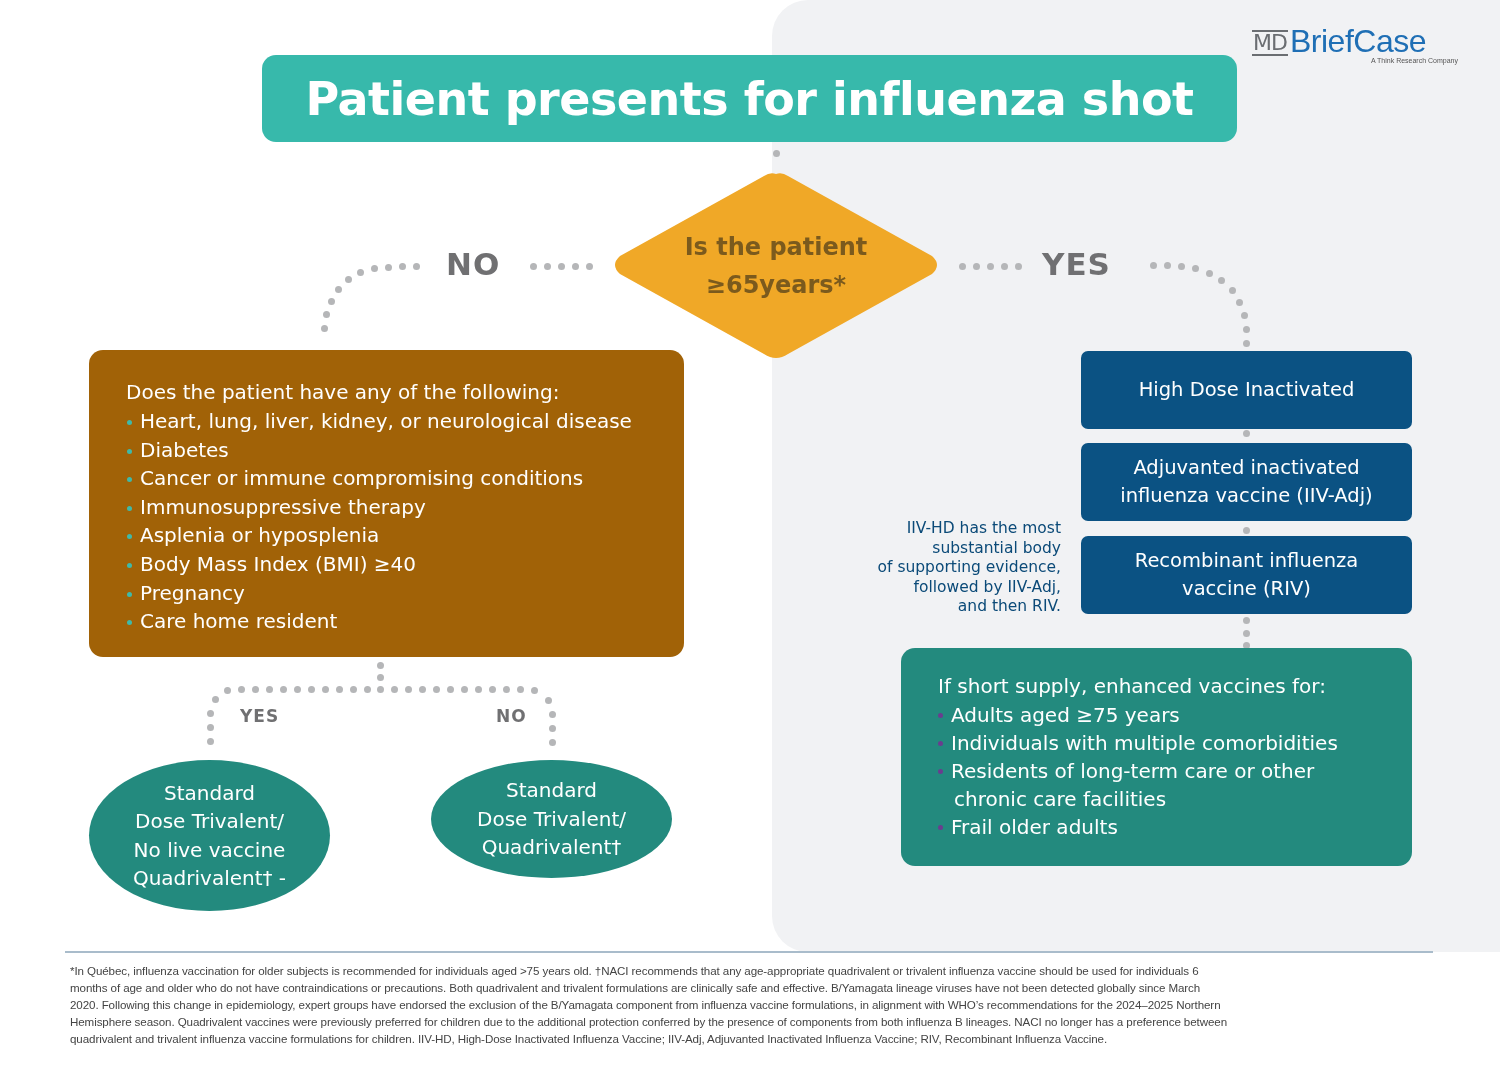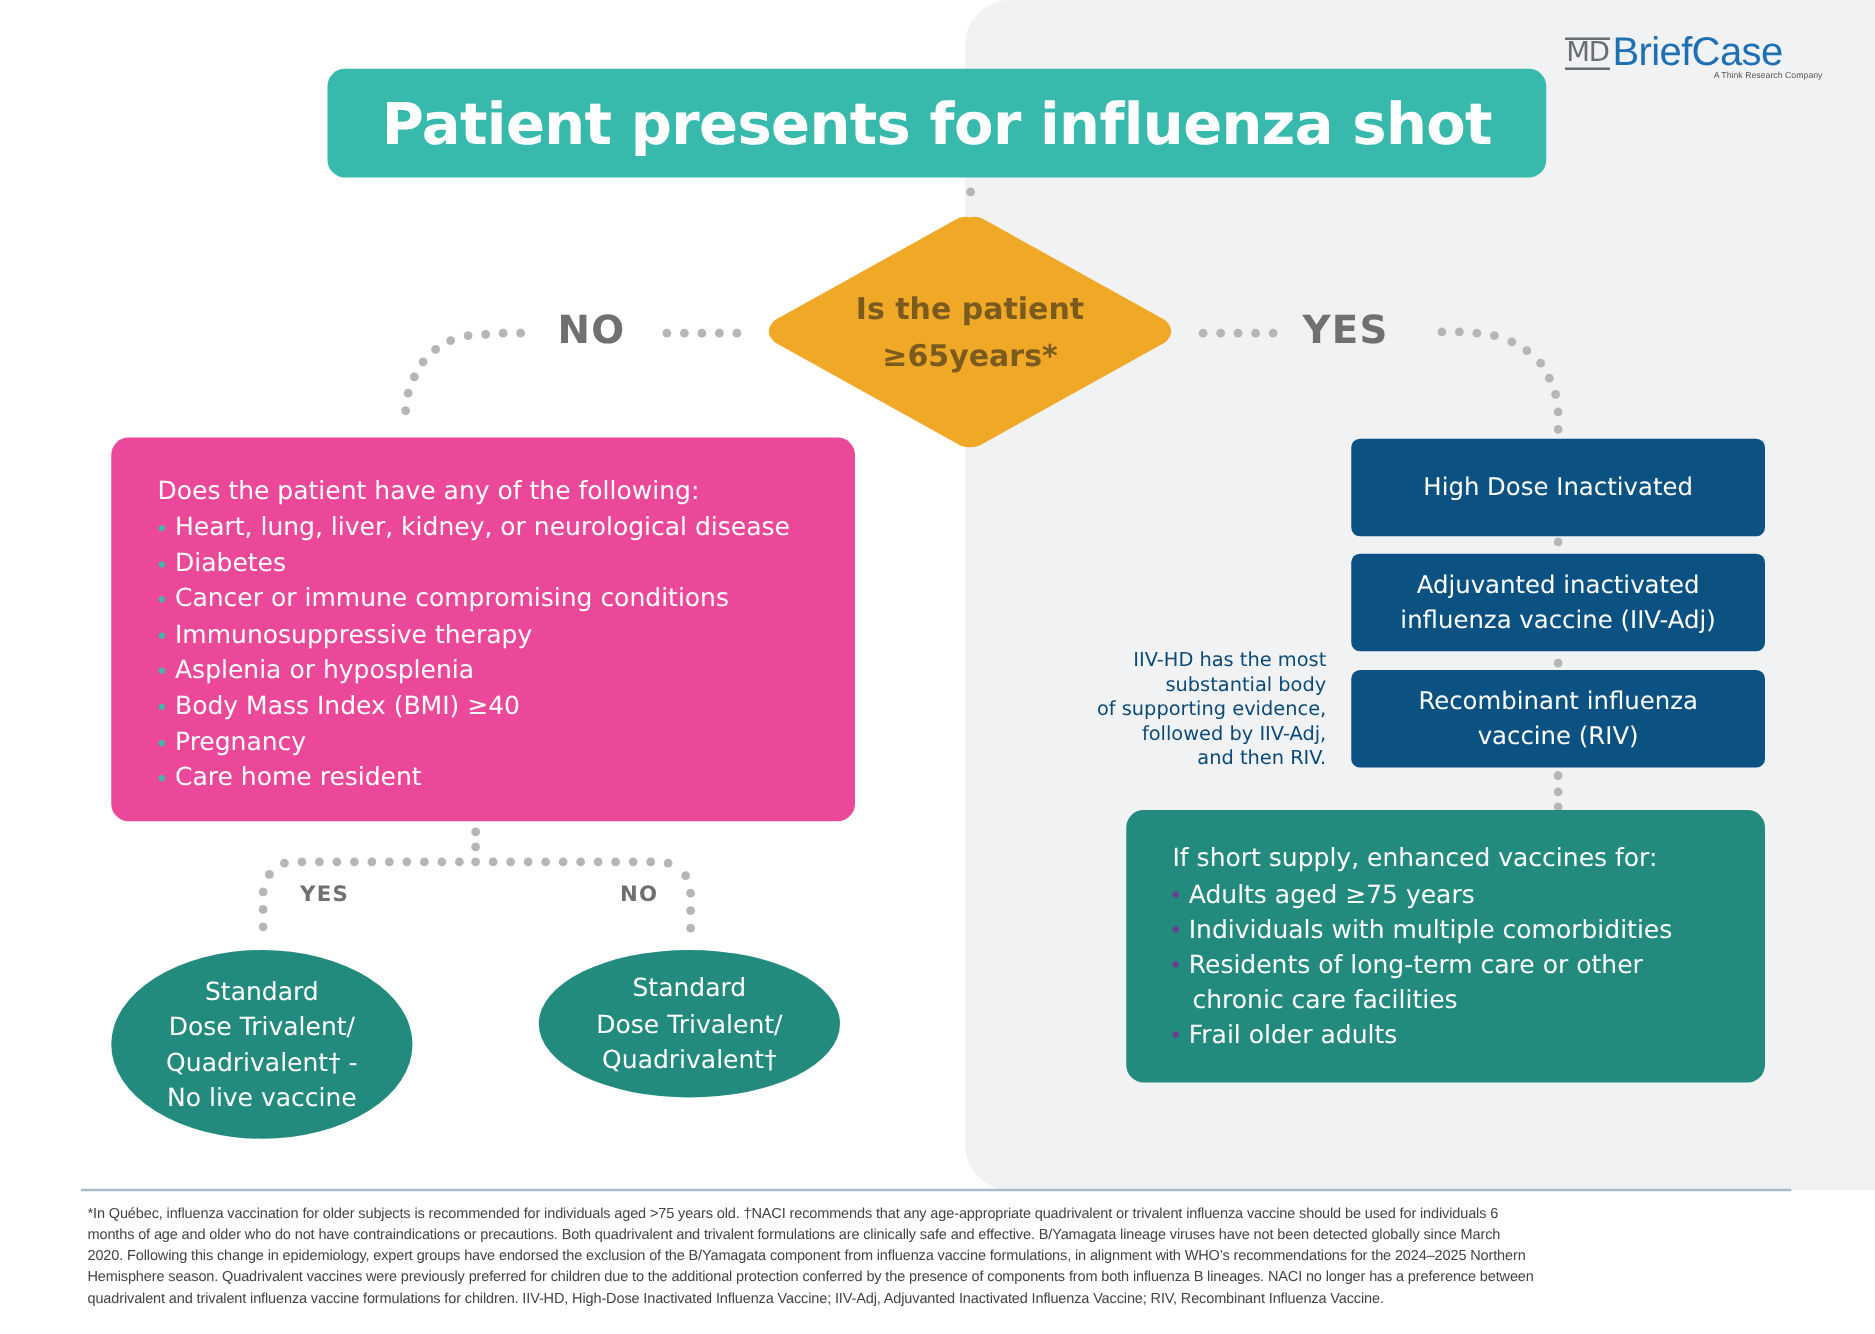--- a/index.html
+++ b/index.html
@@ -51,21 +51,21 @@
     }
 
     .branch-label {
       position: absolute; font-family: "DejaVu Sans", sans-serif; font-weight: bold;
       color: #707072; letter-spacing: 1px;
     }
 
     
     .q-box {
       position: absolute; left: 89px; top: 350px; width: 595px; height: 307px;
-      background: #ec4899; border-radius: 14px; color: #fff;
+      background: #a16207; border-radius: 14px; color: #fff;
       padding: 28px 0 0 37px;
       font-family: "DejaVu Sans", sans-serif; font-size: 20px;
     }
     .q-box .hdr { line-height: 29px; }
     .q-box ul { list-style: none; }
     .q-box li { line-height: 28.6px; position: relative; padding-left: 14px; }
     .q-box li::before {
       content: ""; position: absolute; left: 1px; top: 13px; width: 5px; height: 5px;
       border-radius: 50%; background: #3fb9a8;
     }
@@ -224,22 +224,22 @@
 <div class="dot" style="left:545px;top:697px;"></div>
 <div class="dot" style="left:549px;top:711px;"></div>
 <div class="dot" style="left:549px;top:725px;"></div>
 <div class="dot" style="left:549px;top:739px;"></div>
 <div class="branch-label" style="left:240px;top:706px;font-size:17px;">YES</div>
 <div class="branch-label" style="left:496px;top:706px;font-size:17px;">NO</div>
 
 <div class="oval" style="left:89px;top:760px;width:241px;height:151px;">
   <span>Standard</span>
   <span>Dose Trivalent/</span>
+  <span>No live vaccine</span>
   <span>Quadrivalent† -</span>
-  <span>No live vaccine</span>
 </div>
 <div class="oval" style="left:431px;top:760px;width:241px;height:118px;">
   <span>Standard</span>
   <span>Dose Trivalent/</span>
   <span>Quadrivalent†</span>
 </div>
 
 <div class="vbox" style="top:351px;height:78px;">
   <span>High Dose Inactivated</span>
 </div>

